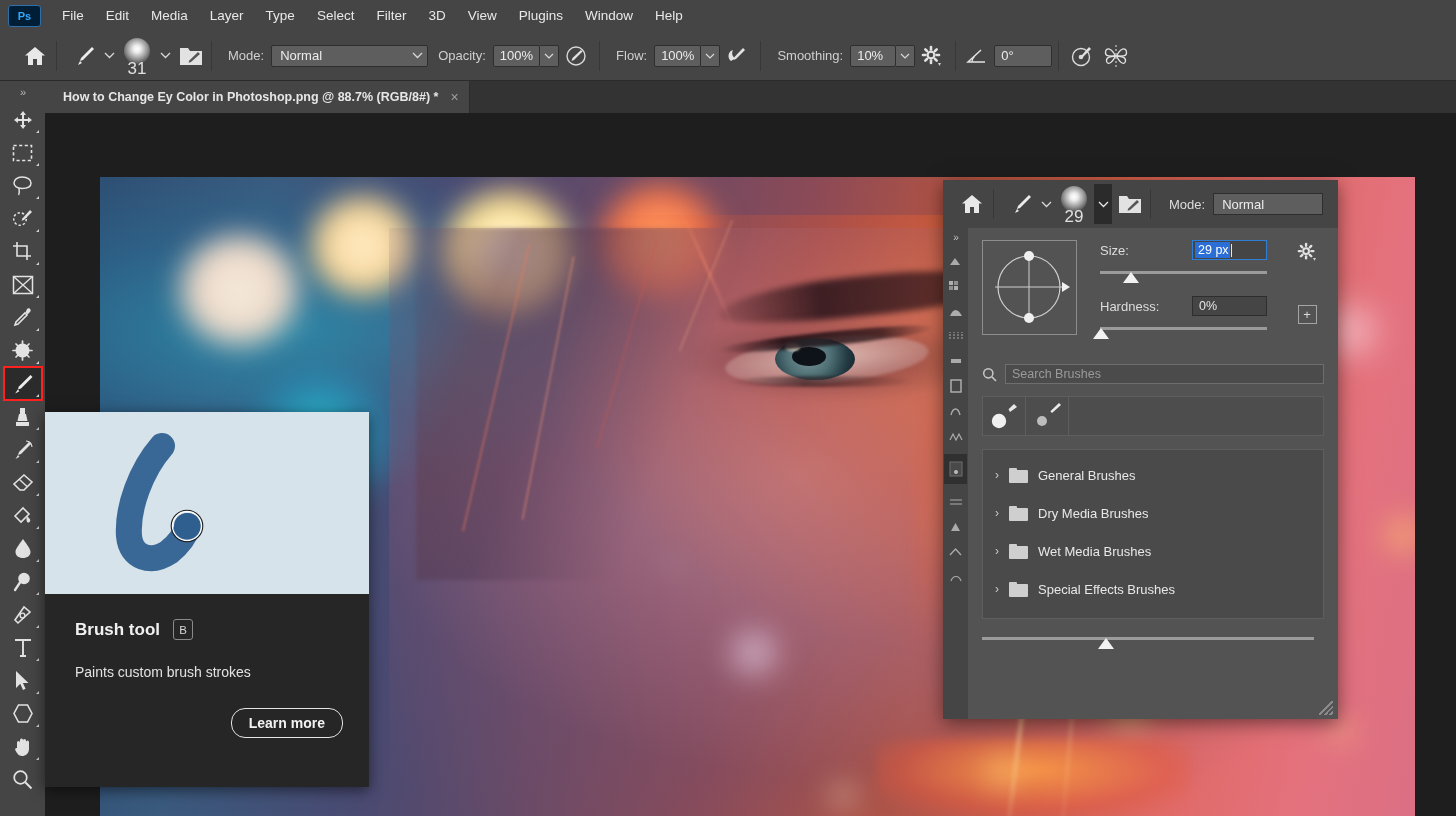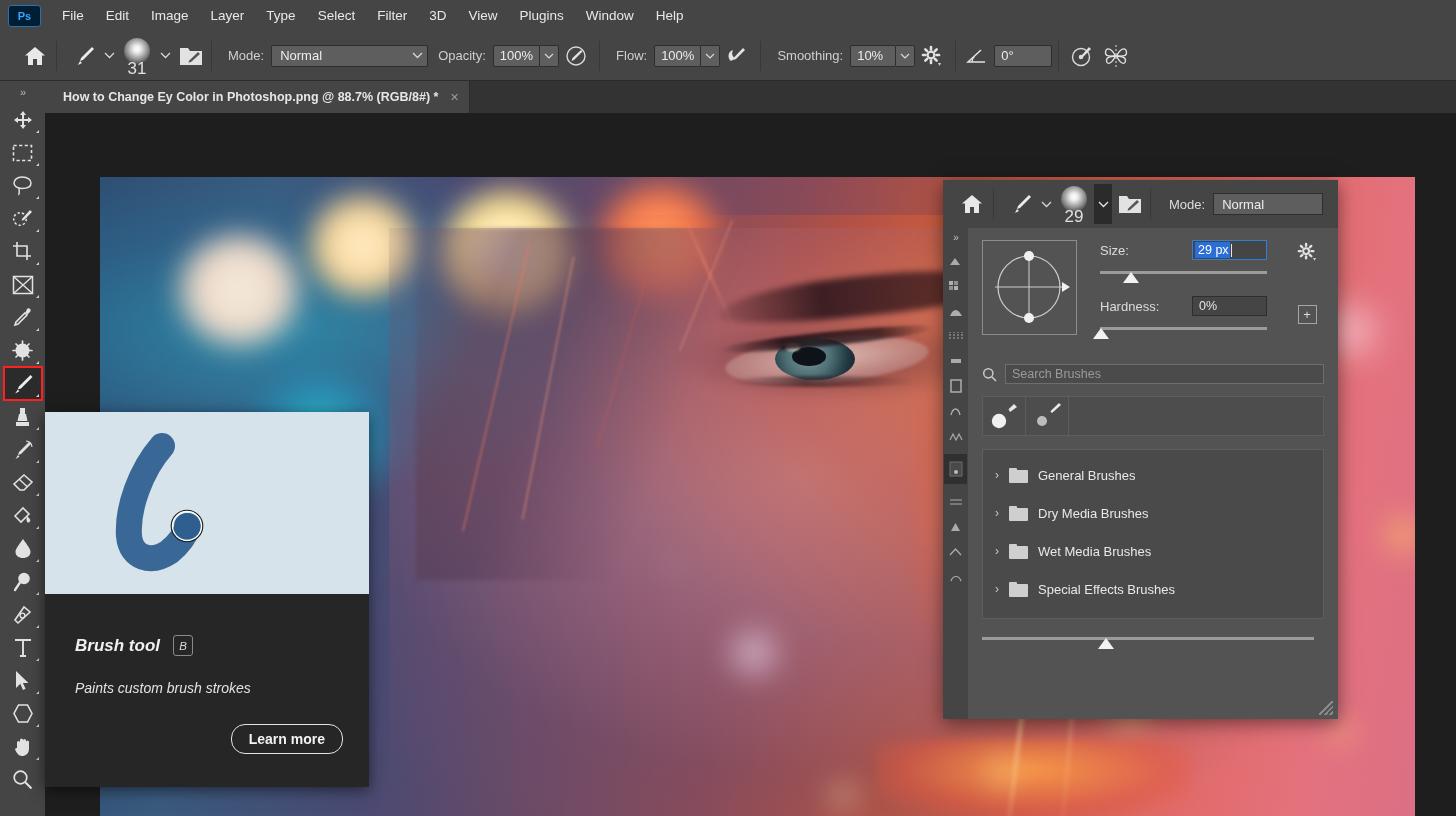--- a/index.html
+++ b/index.html
@@ -129,21 +129,21 @@
   
   .tooltip {
     position:absolute; left:45px; top:412px; width:324px; height:375px;
     background:#262626; box-shadow:0 3px 14px rgba(0,0,0,.55);
     overflow:hidden; z-index:40;
   }
   .tt-media {
     width:324px; height:182px; background:#d7e3ea;
     position:relative; overflow:hidden;
   }
-  .tt-body { padding:41px 30px 0 30px;font-style:italic; }
+  .tt-body { padding:25px 30px 0 30px; }
   .tt-title-row { display:flex; align-items:center; gap:13px; }
   .tt-title { font-size:17px; font-weight:bold; color:#f0f0f0; }
   .tt-key {
     min-width:20px; height:21px; padding:0 5px; border:1px solid #8a8a8a;
     border-radius:3px; display:flex;align-items:center;justify-content:center;
     font-size:11.5px; color:#d8d8d8;
   }
   .tt-desc { margin-top:24px; font-size:14px; color:#e2e2e2; }
   .tt-btn-row { display:flex; justify-content:flex-end; padding:28px 26px 0 0; }
   .tt-btn {
@@ -244,21 +244,21 @@
 </style>
 </head>
 <body>
 
 <div class="app">
 
   <div class="menubar">
     <div class="ps-logo">Ps</div>
     <div class="menu-item">File</div>
     <div class="menu-item">Edit</div>
-    <div class="menu-item">Image</div>
+    <div class="menu-item">Media</div>
     <div class="menu-item">Layer</div>
     <div class="menu-item">Type</div>
     <div class="menu-item">Select</div>
     <div class="menu-item">Filter</div>
     <div class="menu-item">3D</div>
     <div class="menu-item">View</div>
     <div class="menu-item">Plugins</div>
     <div class="menu-item">Window</div>
     <div class="menu-item">Help</div>
   </div>

